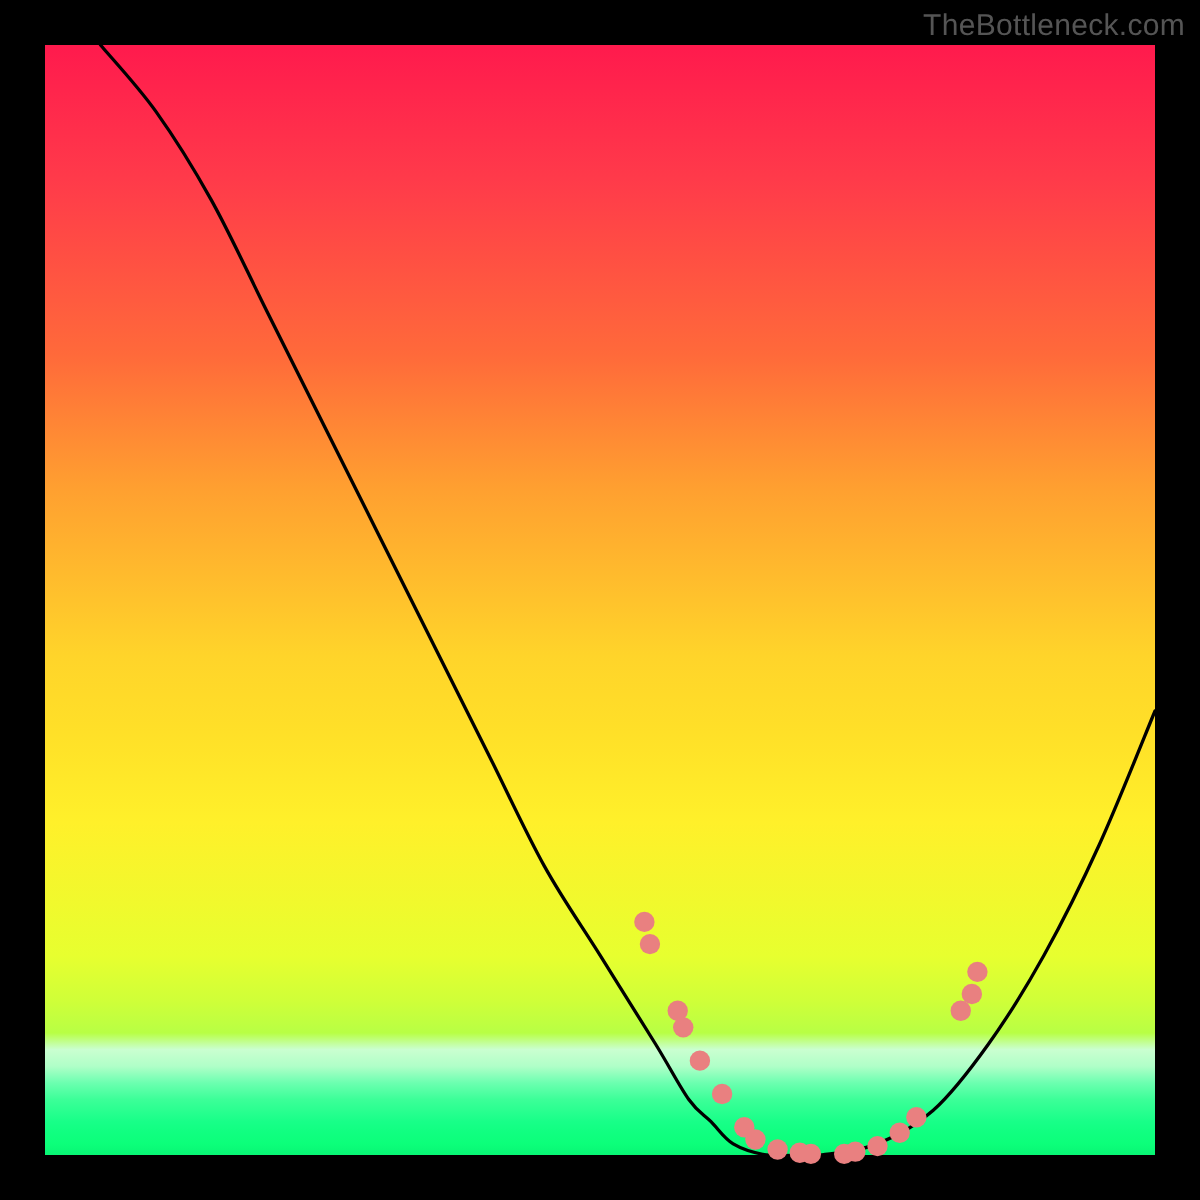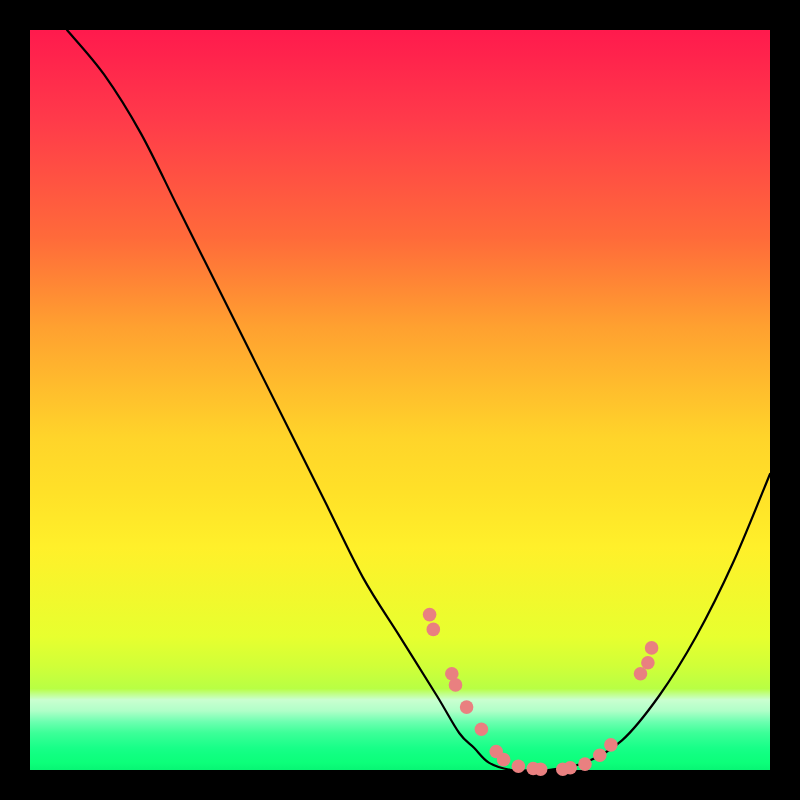--- a/index.html
+++ b/index.html
@@ -85,20 +85,21 @@
     top: 0;
     width: 740px;
     height: 740px;
     overflow: visible;
   }
 </style>
 </head>
 <body>
 
 <div class="stage">
+  <div class="watermark">TheBottleneck.com</div>
   <div class="plot-area">
     <svg class="curve" viewBox="0 0 740 740" preserveAspectRatio="none">
       <path id="curve-path" fill="none" stroke="#000000" stroke-width="2.2" stroke-linecap="round" d="M 37 0 C 43.166666666666664 7.4000000000000155, 61.666666666666664 27.13333333333342, 74 44.40000000000009 C 86.33333333333333 61.66666666666676, 98.66666666666667 81.40000000000003, 111 103.60000000000002 C 123.33333333333333 125.80000000000001, 135.66666666666666 152.93333333333337, 148 177.60000000000002 C 160.33333333333334 202.26666666666668, 172.66666666666666 226.9333333333333, 185 251.59999999999997 C 197.33333333333334 276.26666666666665, 209.66666666666666 300.9333333333333, 222 325.59999999999997 C 234.33333333333334 350.26666666666665, 246.66666666666666 374.9333333333333, 259 399.59999999999997 C 271.3333333333333 424.26666666666665, 283.6666666666667 448.93333333333334, 296 473.6 C 308.3333333333333 498.2666666666667, 320.6666666666667 525.4000000000001, 333 547.6 C 345.3333333333333 569.8, 357.66666666666663 587.0666666666666, 370 606.8 C 382.33333333333337 626.5333333333333, 397.1333333333334 649.9666666666667, 407.00000000000006 666 C 416.86666666666673 682.0333333333333, 423.0333333333333 694.3666666666667, 429.2 703 C 435.3666666666667 711.6333333333333, 439.06666666666666 712.8666666666666, 444 717.8 C 448.93333333333334 722.7333333333333, 452.6333333333333 728.9, 458.8 732.6 C 464.9666666666667 736.3000000000001, 473.6 738.7666666666667, 481 740 C 488.4 741.2333333333333, 497.03333333333336 740, 503.20000000000005 740 C 509.36666666666673 740, 509.3666666666667 741.2333333333333, 518 740 C 526.6333333333333 738.7666666666667, 542.6666666666666 737.5333333333333, 555 732.6 C 567.3333333333334 727.6666666666667, 579.6666666666666 721.5, 592 710.4 C 604.3333333333334 699.3, 616.6666666666666 683.2666666666667, 629 666 C 641.3333333333334 648.7333333333333, 653.6666666666666 629, 666 606.8 C 678.3333333333334 584.5999999999999, 690.6666666666666 559.9333333333333, 703 532.8 C 715.3333333333334 505.66666666666663, 733.8333333333334 458.8, 740 444"></path>
       <g id="dots">
           <circle cx="399.6" cy="584.6" r="6.8" fill="#e98080"></circle>
           <circle cx="403.3" cy="599.4" r="6.8" fill="#e98080"></circle>
           <circle cx="421.79999999999995" cy="643.8" r="6.8" fill="#e98080"></circle>
           <circle cx="425.49999999999994" cy="654.9" r="6.8" fill="#e98080"></circle>
           <circle cx="436.59999999999997" cy="677.1" r="6.8" fill="#e98080"></circle>
           <circle cx="451.4" cy="699.3" r="6.8" fill="#e98080"></circle>

